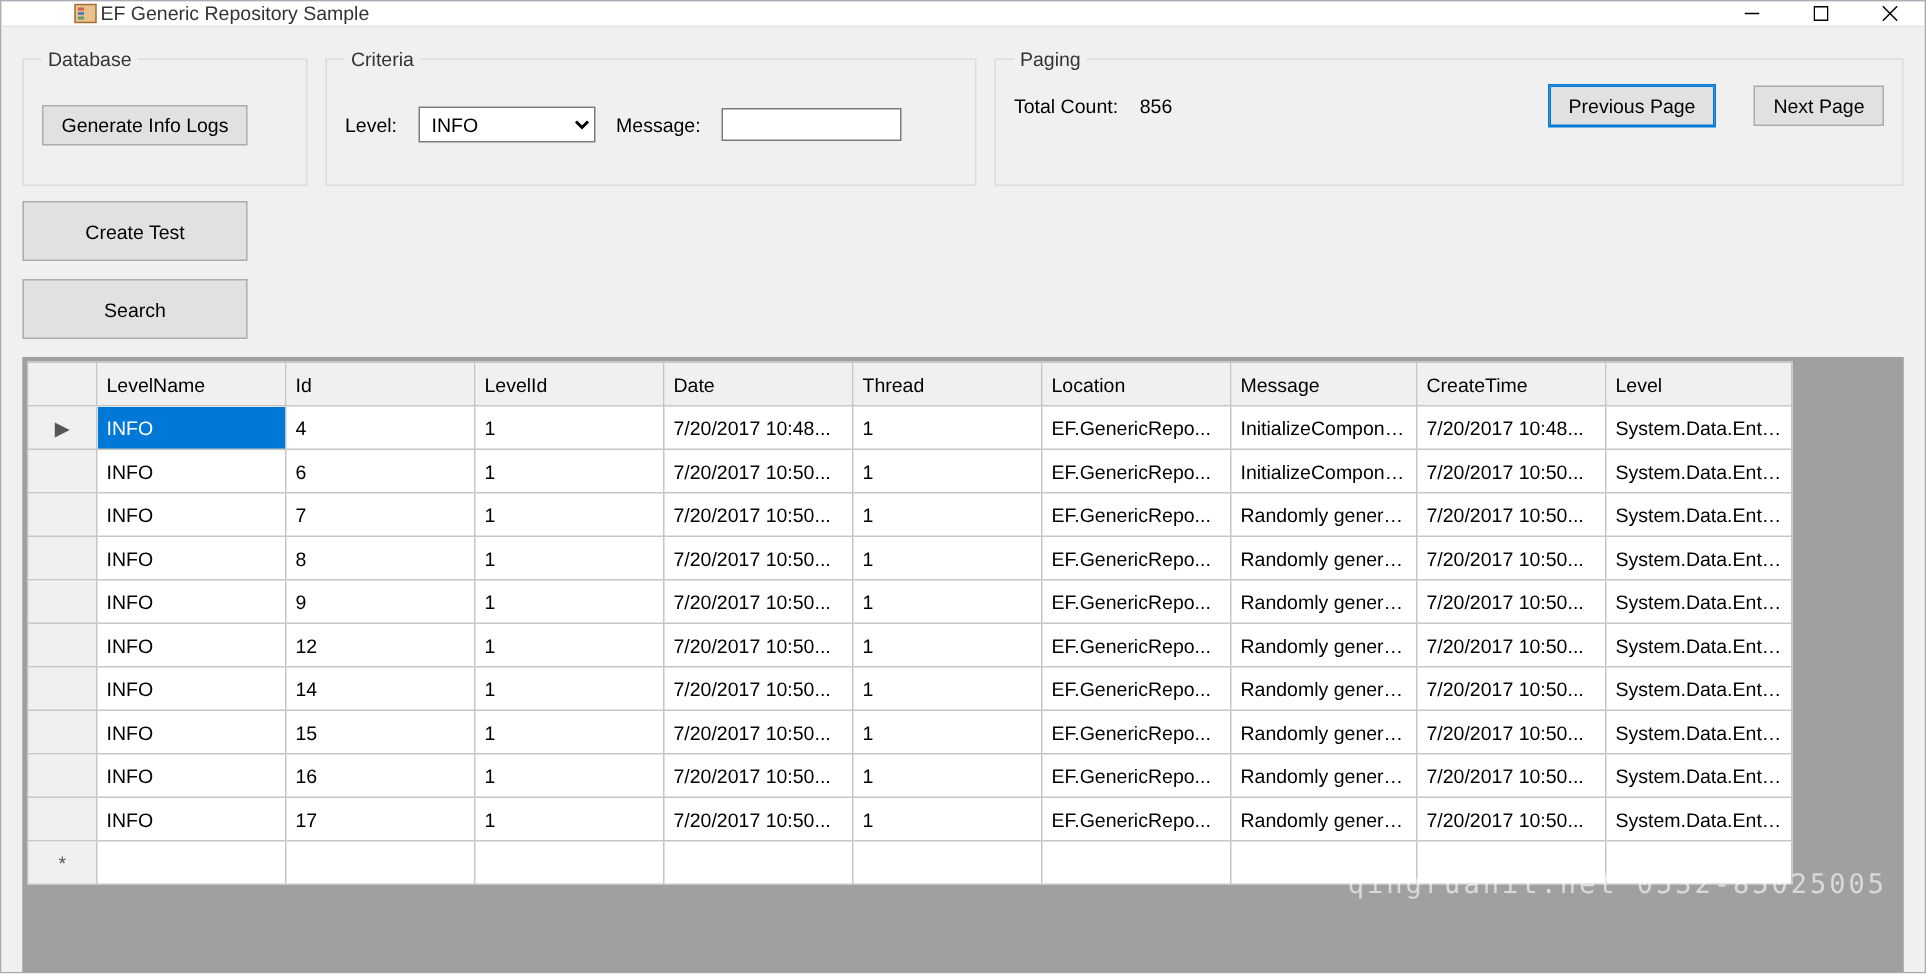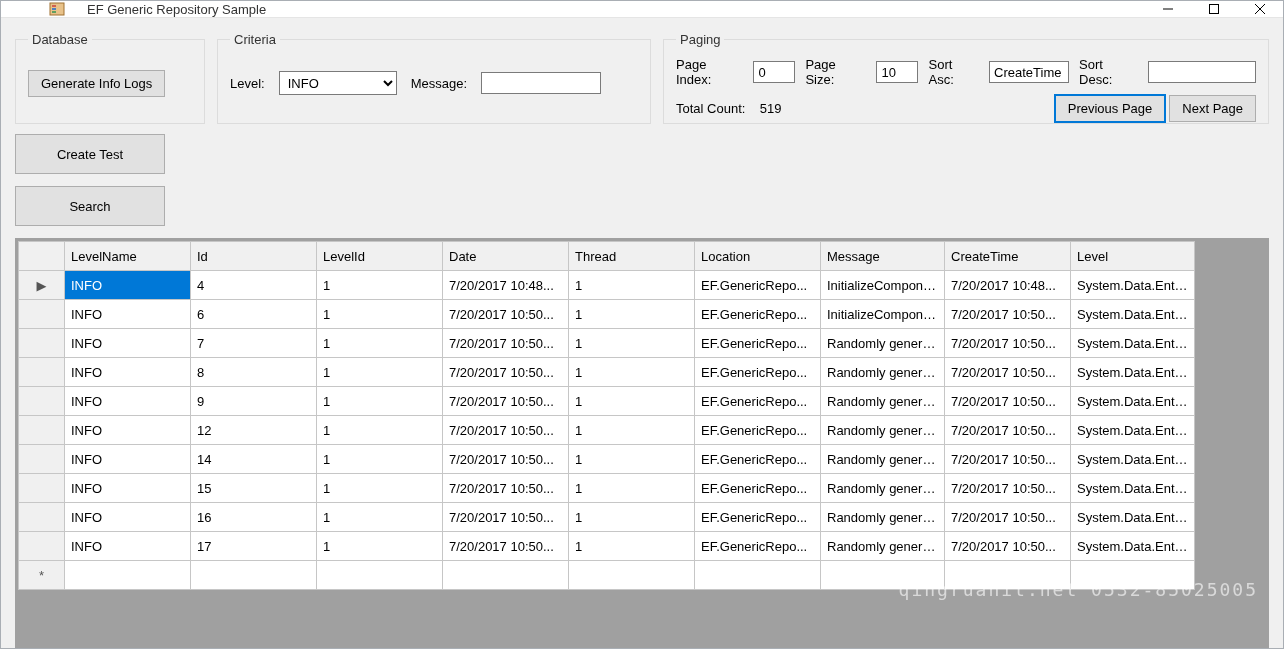--- a/index.html
+++ b/index.html
@@ -1,18 +1,18 @@
 <!DOCTYPE html>
 <html><head>
 <meta charset="utf-8">
 <style>
   html,body{margin:0;padding:0;font-family:"Segoe UI",Tahoma,sans-serif;font-size:13px;color:#000;background:#fff;}
   .window{width:1284px;height:649px;border:1px solid #a9aeb4;box-sizing:border-box;background:#fff;position:relative;display:flex;flex-direction:column;overflow:hidden;}
   .titlebar{height:34px;display:flex;align-items:center;justify-content:space-between;padding:0 0 0 8px;background:#fff;border-bottom:1px solid #e5e5e5;}
-  .titlebar-left{display:flex;align-items:center;gap:22px;padding-left:40px;}
+  .titlebar-left{display:flex;gap:2px;padding-left:40px;}
   .app-icon{width:16px;height:16px;display:inline-block;}
   .title-text{color:#333;}
   .win-controls{display:flex;height:100%;}
   .win-btn{width:46px;height:100%;display:flex;align-items:center;justify-content:center;color:#333;}
   .client{flex:1;position:relative;background:#f0f0f0;padding:14px 14px 14px 14px;box-sizing:border-box;}
   .groups{display:flex;gap:12px;align-items:flex-start;}
   fieldset{border:1px solid #dcdcdc;background:#f0f0f0;margin:0;padding:10px 12px 14px 12px;box-sizing:border-box;}
   legend{padding:0 4px;color:#333;}
   .database-box{width:190px;height:92px;display:flex;align-items:center;justify-content:space-between;}
   .btn{background:#e1e1e1;border:1px solid #adadad;padding:5px 12px;font:inherit;color:#000;min-width:80px;text-align:center;}
@@ -22,21 +22,21 @@
   select,input[type=text]{font:inherit;border:1px solid #7a7a7a;background:#fff;padding:2px 4px;box-sizing:border-box;}
   .level-select{width:118px;height:24px;}
   .msg-input{width:120px;height:22px;}
   .paging-box{flex:1;height:92px;}
   .paging-row{display:flex;align-items:center;gap:10px;margin-bottom:8px;flex-wrap:nowrap;}
   .paging-row input[type=text]{height:22px;}
   .small-input{width:42px;}
   .sort-input{width:80px;}
   .sortdesc-input{width:108px;}
   .paging-row2{display:flex;align-items:center;justify-content:space-between;}
-  .paging-buttons{display:flex;gap:4px;}
+  .paging-buttons{display:flex;gap:26px;}
   .action-row{display:flex;justify-content:flex-end;gap:12px;margin-top:10px;flex-direction:column;}
   .big-btn{background:#e1e1e1;border:1px solid #adadad;padding:0;width:150px;height:40px;font:inherit;}
   .grid-wrap{margin-top:12px;border:3px solid #a0a0a0;background:#a0a0a0;height:449px;box-sizing:border-box;position:relative;}
   table{border-collapse:collapse;width:1176px;background:#fff;table-layout:fixed;}
   th,td{border:1px solid #c6c6c6;padding:4px 6px;text-align:left;white-space:nowrap;overflow:hidden;text-overflow:ellipsis;height:20px;}
   th{background:#f0f0f0;font-weight:normal;}
   .rowhdr{width:46px;background:#f0f0f0;text-align:center;color:#555;}
   td.rowhdr{background:#f0f0f0;}
   tr.selected td.levelname{background:#0078d7;color:#fff;}
   col.c-rowhdr{width:46px;}
@@ -101,35 +101,25 @@
         <label>Level:</label>
         <select class="level-select">
           <option selected="">INFO</option>
         </select>
         <label>Message:</label>
         <input type="text" class="msg-input" value="" style="">
       </fieldset>
 
       <fieldset class="paging-box">
         <legend>Paging</legend>
-        <div class="paging-row">
-          <label>Page Index:</label>
-          <input type="text" class="small-input" value="0" style="">
-          <label>Page Size:</label>
-          <input type="text" class="small-input" value="10" style="">
-          <label>Sort Asc:</label>
-          <input type="text" class="sort-input" value="CreateTime" style="">
-          <label>Sort Desc:</label>
-          <input type="text" class="sortdesc-input" value="" style="">
-        </div>
         <div class="paging-row2">
           <div>
             <label>Total Count:</label>
             &nbsp;&nbsp;
-            <span>519</span>
+            <span>856</span>
           </div>
           <div class="paging-buttons">
             <button class="btn primary-focus">Previous Page</button>
             <button class="btn">Next Page</button>
           </div>
         </div>
       </fieldset>
     </div>
 
     <div class="action-row">

